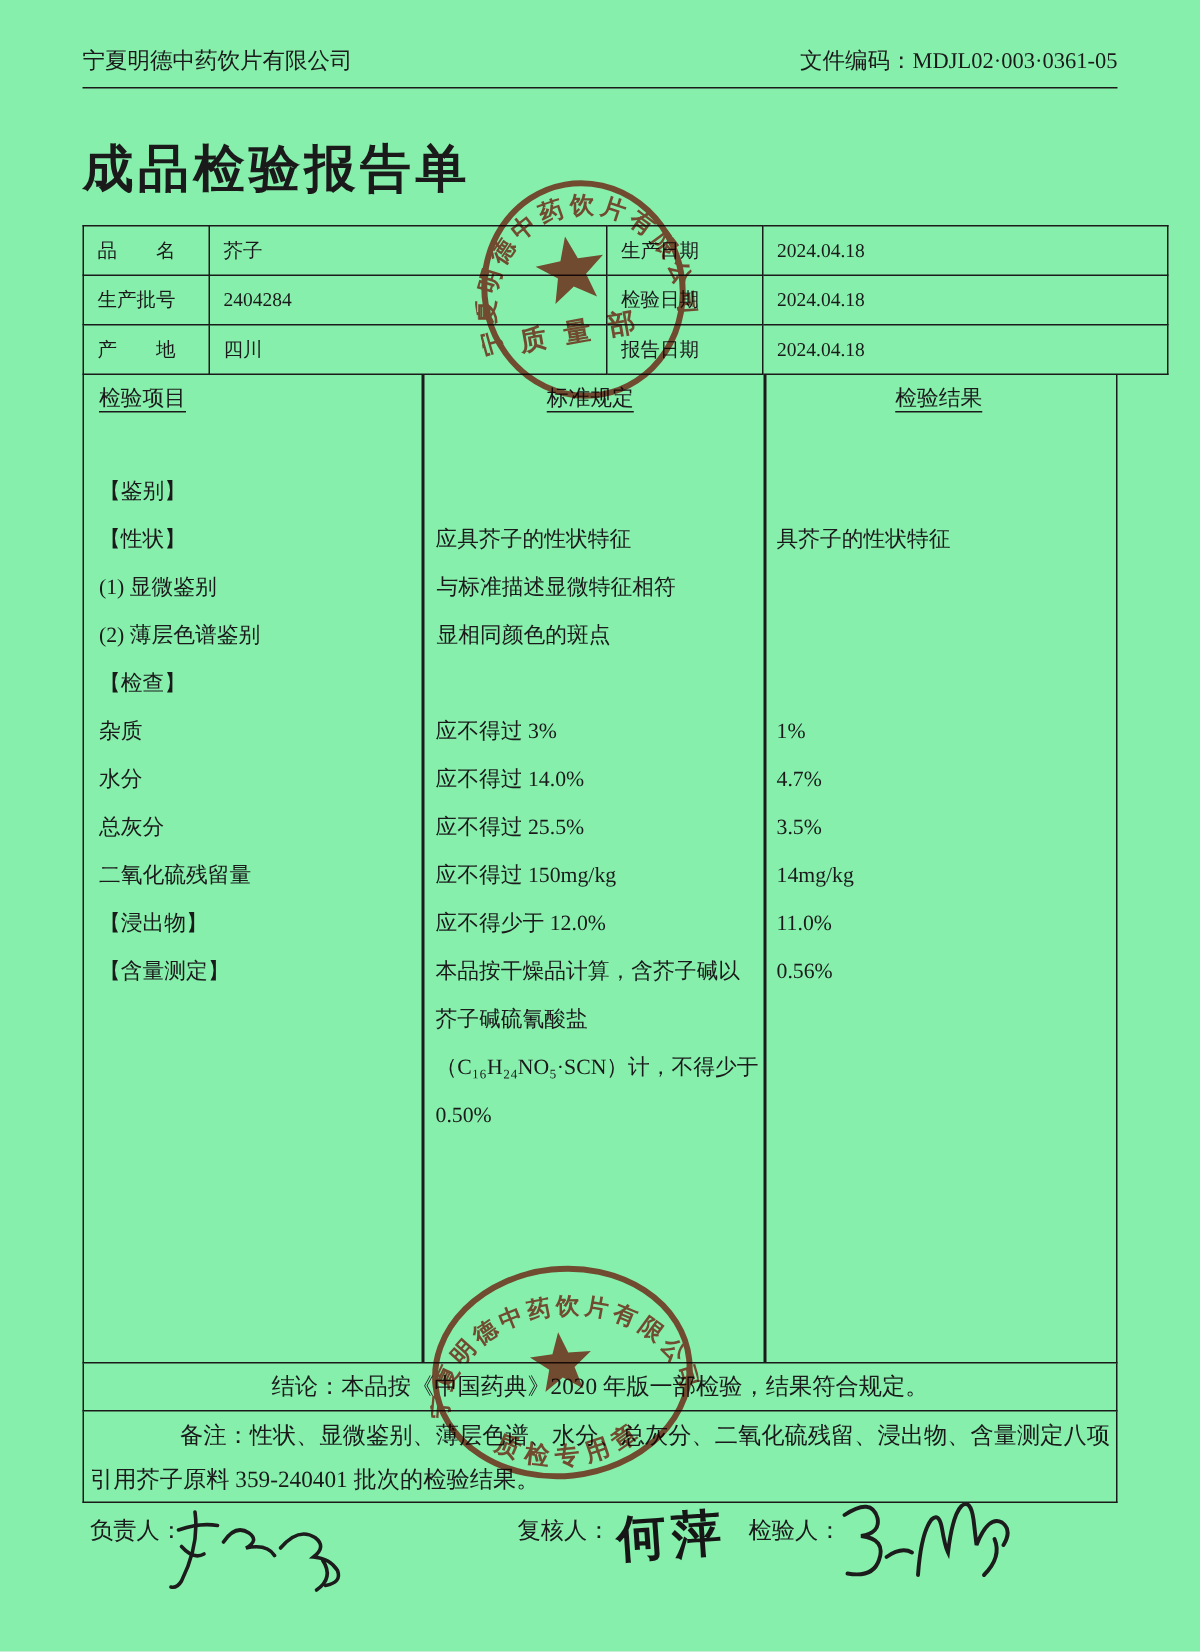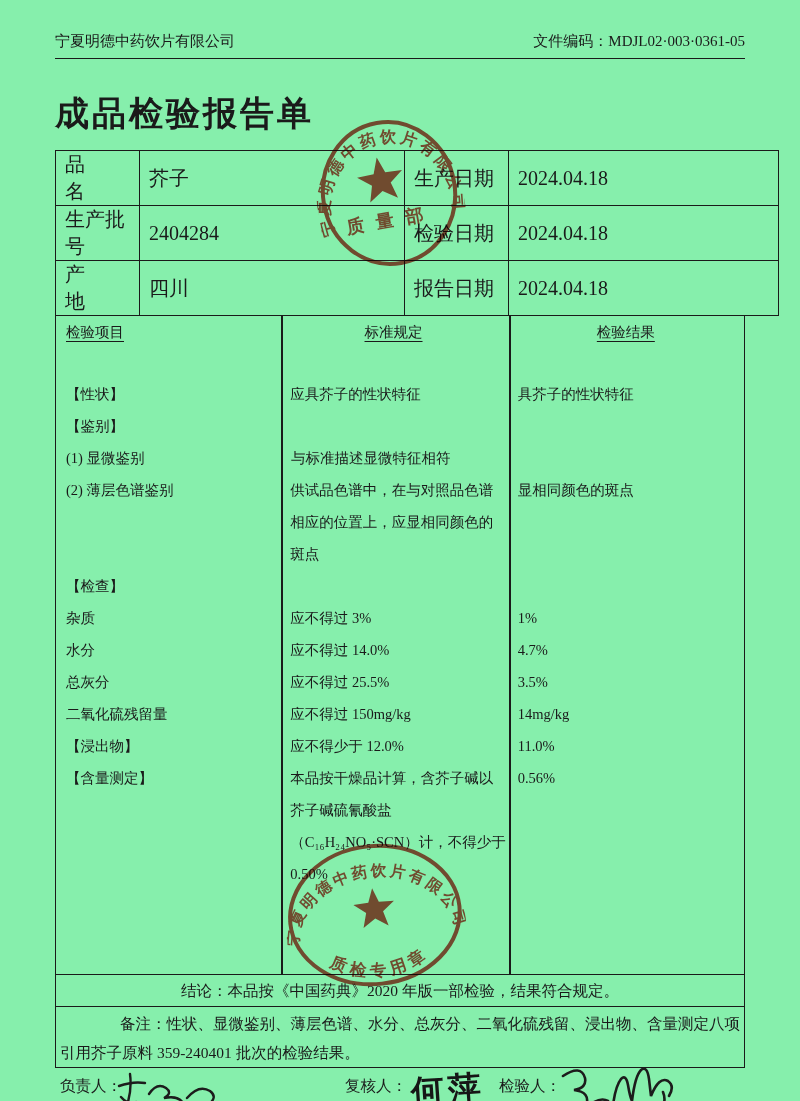--- a/index.html
+++ b/index.html
@@ -15,21 +15,21 @@
   .content{margin:0 55px;width:690px;}
 
   
   .doc-header{display:flex;justify-content:space-between;padding-top:31px;font-size:15px;line-height:21px;}
   .header-rule{border-top:1.5px solid #1a1a1a;margin-top:6px;}
 
   
   .report-title{text-align:left;font-size:34px;font-weight:700;letter-spacing:3px;margin-top:36px;line-height:38px;}
 
   
-  table.info-table{border-collapse:collapse;table-layout:fixed;width:690px;margin-top:17px;font-size:20px;}
+  table.info-table{border-collapse:collapse;table-layout:fixed;width:690px;margin-top:17px;font-size:13px;}
   table.info-table td{border:1.5px solid #1a1a1a;height:32px;padding:0 0 0 9px;vertical-align:middle;}
   .w1{width:74px}.w2{width:255px}.w3{width:94px}.w4{width:260px}
 
   
   .main-table{
     position:relative;
     border:1.5px solid #1a1a1a;border-top:none;
     height:658px;
     font-size:14.5px;
     overflow:hidden;
@@ -116,36 +116,35 @@
       <div class="vline v2"></div>
 
       <div class="mrow mheader">
         <div class="mcell c1">检验项目</div>
         <div class="mcell c2">标准规定</div>
         <div class="mcell c3">检验结果</div>
       </div>
       <div class="spacer"></div>
 
       <div class="mrow">
+        <div class="mcell c1">【鉴别】</div>
+        <div class="mcell c2"></div>
+        <div class="mcell c3"></div>
+      </div>
+      <div class="mrow">
         <div class="mcell c1">【性状】</div>
         <div class="mcell c2">应具芥子的性状特征</div>
         <div class="mcell c3">具芥子的性状特征</div>
       </div>
       <div class="mrow">
-        <div class="mcell c1">【鉴别】</div>
-        <div class="mcell c2"></div>
-        <div class="mcell c3"></div>
-      </div>
-      <div class="mrow">
         <div class="mcell c1">(1) 显微鉴别</div>
         <div class="mcell c3">与标准描述显微特征相符</div>
       </div>
       <div class="mrow">
         <div class="mcell c1">(2) 薄层色谱鉴别</div>
-        <div class="mcell c2">供试品色谱中，在与对照品色谱相应的位置上，应显相同颜色的斑点</div>
         <div class="mcell c3">显相同颜色的斑点</div>
       </div>
       <div class="mrow">
         <div class="mcell c1">【检查】</div>
         <div class="mcell c2"></div>
         <div class="mcell c3"></div>
       </div>
       <div class="mrow">
         <div class="mcell c1">杂质</div>
         <div class="mcell c2">应不得过 3%</div>

